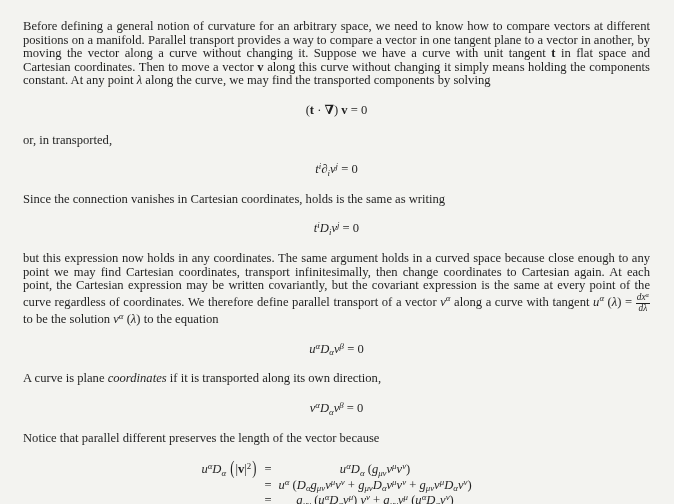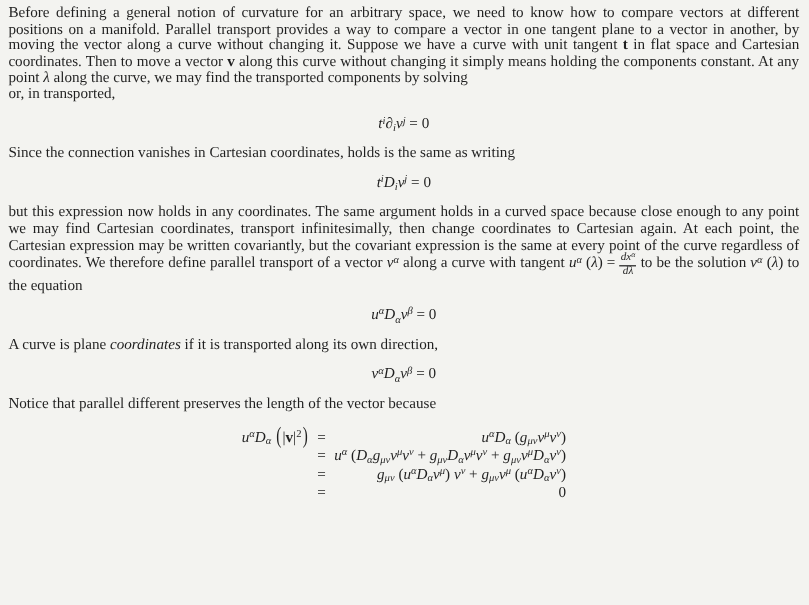--- a/index.html
+++ b/index.html
@@ -4,48 +4,49 @@
 <style>
   html,body{margin:0;padding:0}
   body{
     width:674px;height:504px;box-sizing:border-box;
     padding:4px 8px 0 7px;overflow:hidden;
     background:#f3f3f0;color:#1f1f1f;
     font-family:"Liberation Serif","DejaVu Serif",serif;
     font-size:12.6px;line-height:13.6px;
   }
   .page{width:100%;height:100%}
-  .para{margin:0;text-align:justify}
+  .para{margin:16px;text-align:justify}
   .eq{margin:11px 0;text-align:center;white-space:nowrap}
   
   .rf-i{font-style:italic}
   .rf-b{font-weight:700}
   .rf-sup{font-size:70%;position:relative;top:-0.45em;line-height:0}
   .rf-sub{font-size:70%;position:relative;top:0.28em;line-height:0}
   .rf-sup.rf-i,.rf-sub.rf-i{font-style:italic}
   .rf-big{display:inline-block;transform:scaleY(1.55);transform-origin:50% 58%;padding:0 1px}
   
   .frac{display:inline-block;vertical-align:-0.55em;text-align:center;font-size:74%;line-height:1.05}
   .frac .num{display:block;border-bottom:1px solid currentColor;padding:0 1px}
   .frac .den{display:block}
   
   .align{display:table;margin:12px auto 0;border-spacing:0 2px}
   .arow{display:table-row}
   .arow>span{display:table-cell;vertical-align:baseline;white-space:nowrap}
   .arow .lhs{text-align:left}
   .arow .rel{text-align:center;padding:0 7px}
-  .arow .rhs{text-align:right}
+  .arow .rhs{text-align:center}
 </style>
 </head>
 <body style="background: rgb(243, 243, 240); color: rgb(31, 31, 31);">
 
 <div class="page">
 
   <p class="para"><span>Before defining a general notion of curvature for an arbitrary space, we need to know how to compare vectors at different positions on a manifold.  Parallel transport provides a way to compare a vector in one tangent plane to a vector in another, by moving the vector along a curve without changing it.  Suppose we have a curve with unit tangent </span><span class="rf-b">t</span><span> in flat space and Cartesian coordinates.  Then to move a vector </span><span class="rf-b">v</span><span> along this curve without changing it simply means holding the components constant.  At any point </span><span class="rf-i">λ</span><span> along the curve, we may find the transported components by solving</span></p>
 
+  <div class="eq"><span>(</span><span class="rf-b">t</span><span> · </span><span class="rf-b">∇</span><span>) </span><span class="rf-b">v</span><span> = 0</span></div>
 
   <p class="para"><span>or, in transported,</span></p>
 
   <div class="eq"><span class="rf-i">t</span><span class="rf-i rf-sup">i</span><span>∂</span><span class="rf-i rf-sub">i</span><span class="rf-i">v</span><span class="rf-i rf-sup">j</span><span> = 0</span></div>
 
   <p class="para"><span>Since the connection vanishes in Cartesian coordinates, holds is the same as writing</span></p>
 
   <div class="eq"><span class="rf-i">t</span><span class="rf-i rf-sup">i</span><span class="rf-i">D</span><span class="rf-i rf-sub">i</span><span class="rf-i">v</span><span class="rf-i rf-sup">j</span><span> = 0</span></div>
 
   <p class="para"><span>but this expression now holds in any coordinates.  The same argument holds in a curved space because close enough to any point we may find Cartesian coordinates, transport infinitesimally, then change coordinates to Cartesian again.  At each point, the Cartesian expression may be written covariantly, but the covariant expression is the same at every point of the curve regardless of coordinates.  We therefore define parallel transport of a vector </span><span class="rf-i">v</span><span class="rf-i rf-sup">α</span><span> along a curve with tangent </span><span class="rf-i">u</span><span class="rf-i rf-sup">α</span><span> (</span><span class="rf-i">λ</span><span>) = </span><span class="frac"><span class="num"><span class="rf-i">dx</span><span class="rf-i rf-sup">α</span></span><span class="den"><span class="rf-i">dλ</span></span></span><span> to be the solution </span><span class="rf-i">v</span><span class="rf-i rf-sup">α</span><span> (</span><span class="rf-i">λ</span><span>) to the equation</span></p>

